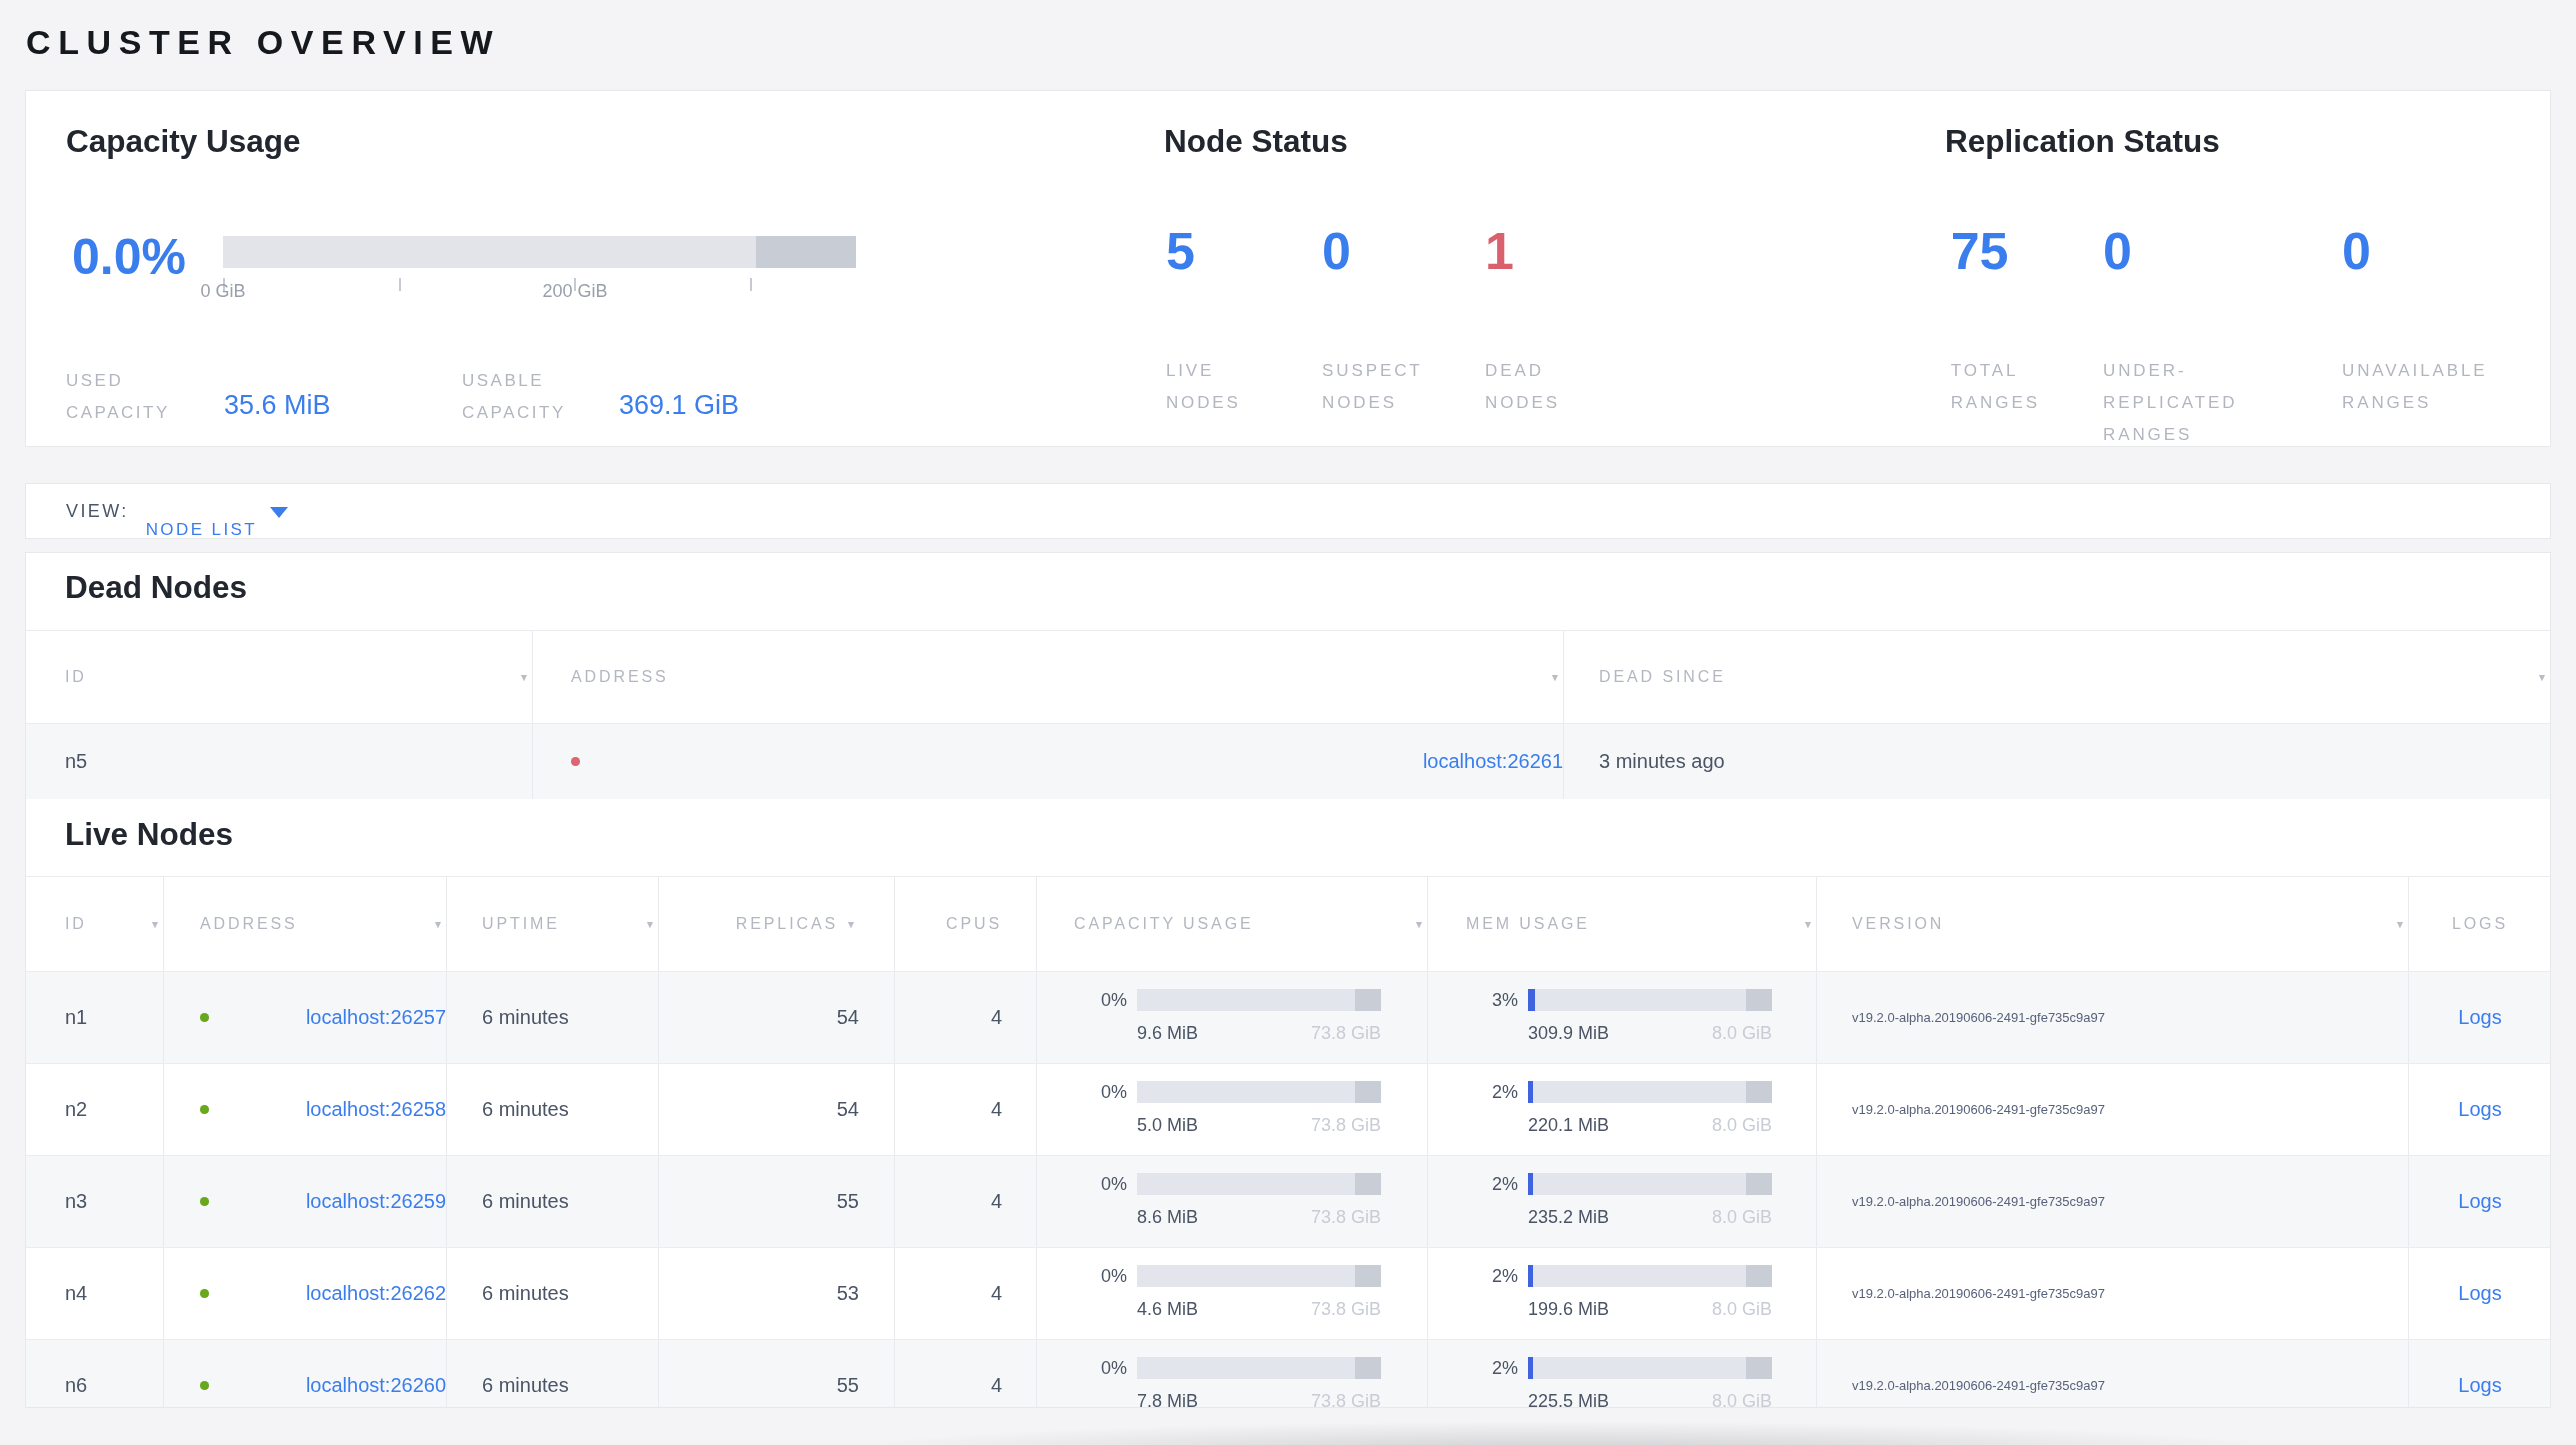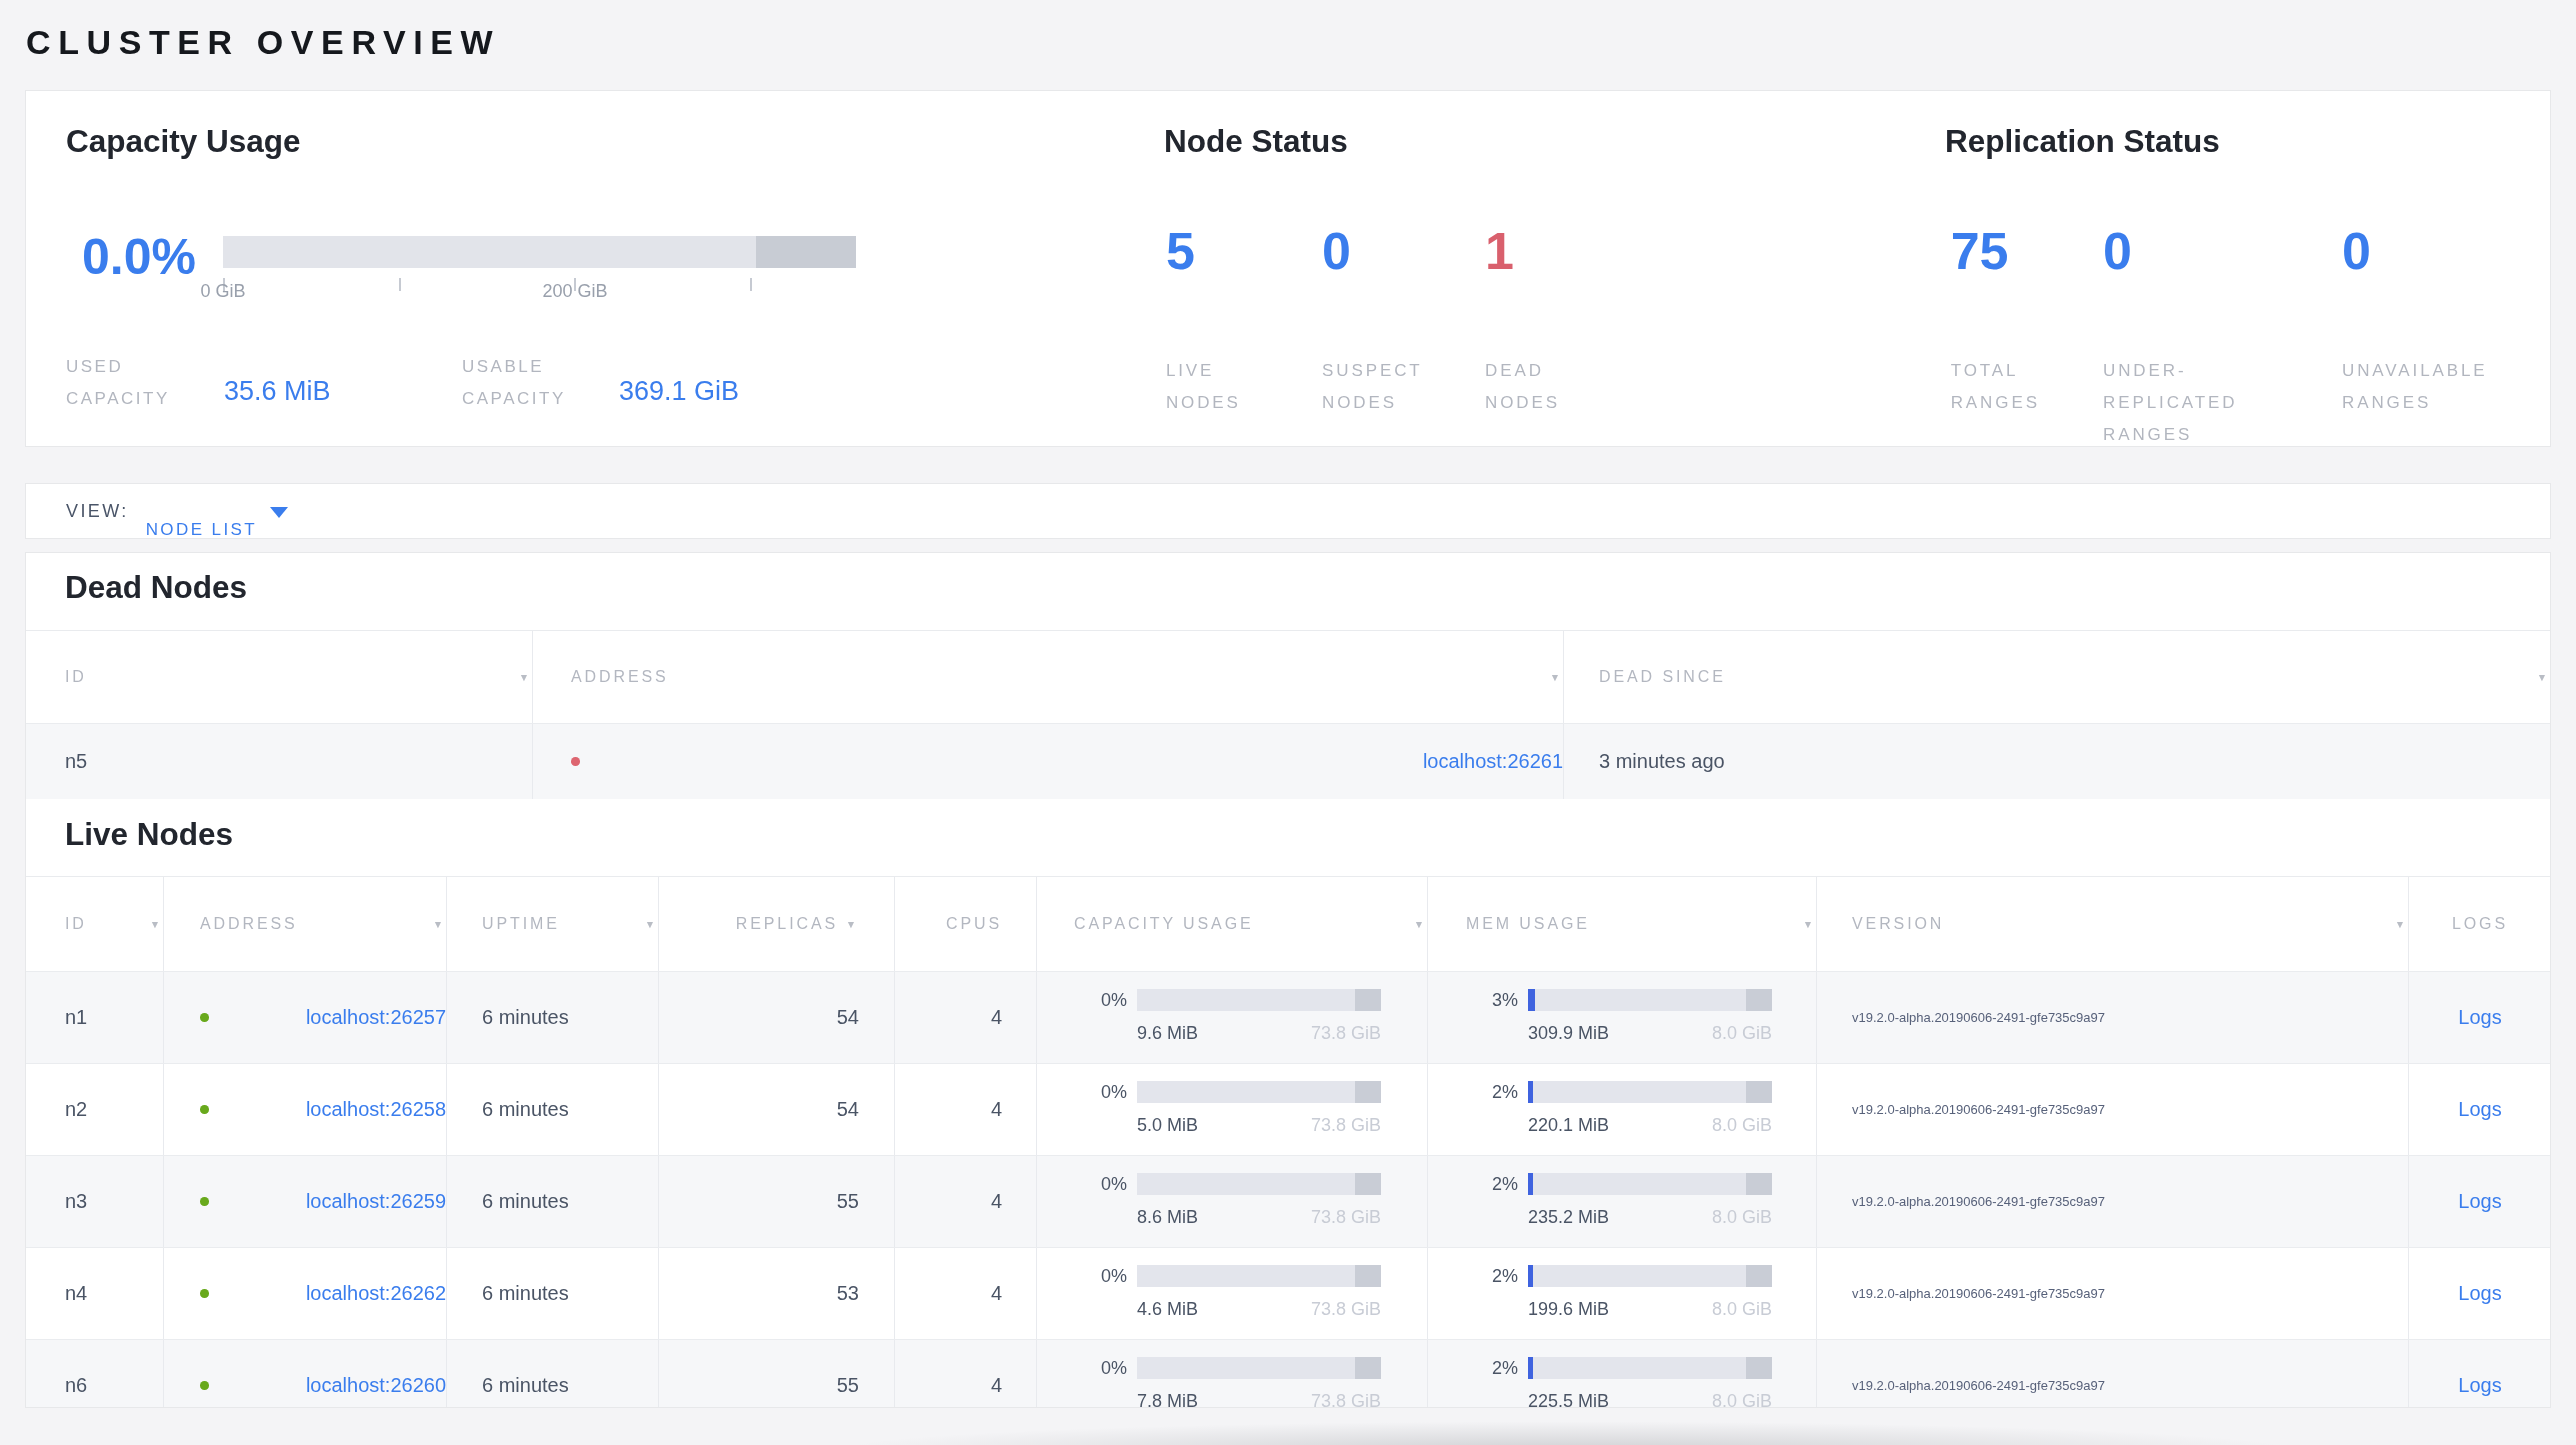--- a/index.html
+++ b/index.html
@@ -18,27 +18,27 @@
   
   .panel {
     position:absolute; left:25px; top:90px; width:2526px; height:357px;
     background:#fff; border:1px solid #e7e8ea;
   }
   .sec { position:absolute; top:0; height:100%; }
   .sec-capacity { left:40px; width:840px; }
   .sec-nodes { left:1138px; width:668px; }
   .sec-replication { left:1919px; width:611px; }
   .sec h2 { position:absolute; left:0; top:29px; font-size:31.5px; line-height:42px; font-weight:600; color:#22262e; white-space:nowrap; }
-  .big-pct { position:absolute; left:16px; top:137px; font-size:50px; font-weight:600; color:var(--accent); }
+  .big-pct { position:absolute; left:6px; top:137px; font-size:50px; font-weight:600; color:var(--accent); }
   .sum-chart { position:absolute; left:157px; top:145px; width:633px; }
   .sum-bar { position:relative; width:633px; height:32px; background:#e2e4ea; }
   .sum-bar .seg { position:absolute; right:0; top:0; width:100px; height:100%; background:#c8ccd4; }
   .tick { position:absolute; top:42px; width:1.9px; height:13.4px; background:#c6cad2; }
   .tick-label { position:absolute; top:45px; width:134px; text-align:center; font-size:18px; color:#99a0ac; }
-  .cap-values { position:absolute; left:0; top:260px; width:100%; height:76px; }
+  .cap-values { position:absolute; left:0; top:274px; width:100%; height:76px; }
   .cap-label { position:absolute; top:0; font-size:17px; letter-spacing:2.5px; line-height:31.5px; color:#b2b6bf; }
   .cap-value { position:absolute; top:25px; font-size:27px; font-weight:500; color:var(--accent); white-space:nowrap; }
   .stat { position:absolute; top:0; height:100%; }
   .stat .num { position:absolute; left:0; top:130px; font-size:52px; font-weight:600; color:var(--accent); }
   .stat.red .num { color:var(--danger); }
   .stat .lbl { position:absolute; left:0; top:264px; font-size:17px; letter-spacing:2.9px; line-height:32px; color:#b2b6bf; }
   
   .view-bar {
     position:absolute; left:25px; top:483px; width:2526px; height:56px;
     background:#fff; border:1px solid #e7e8ea;

